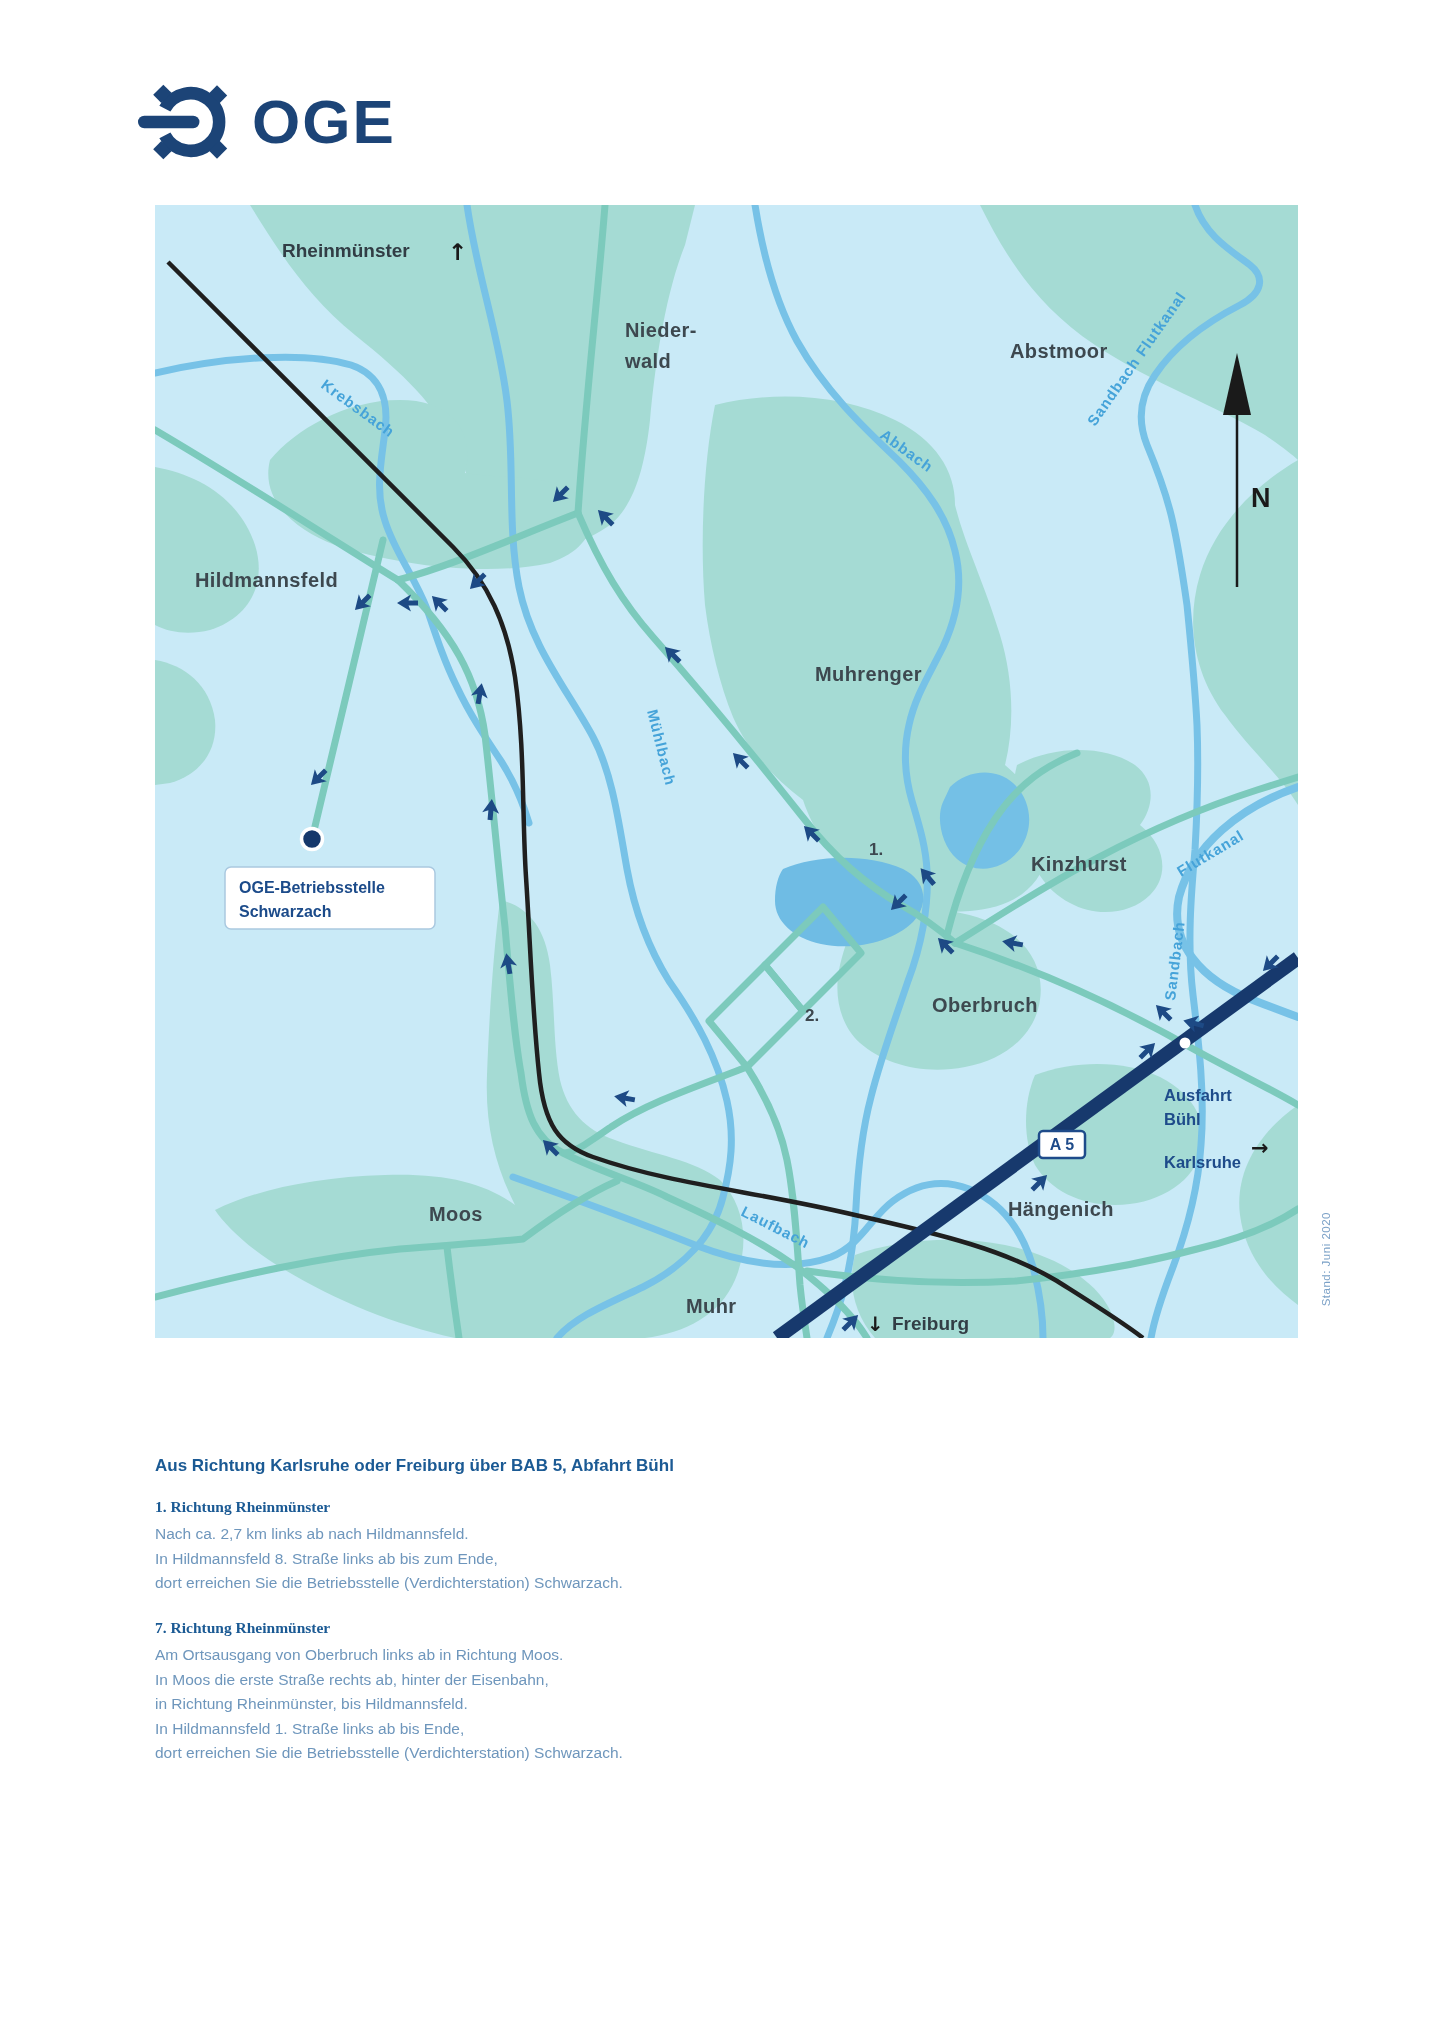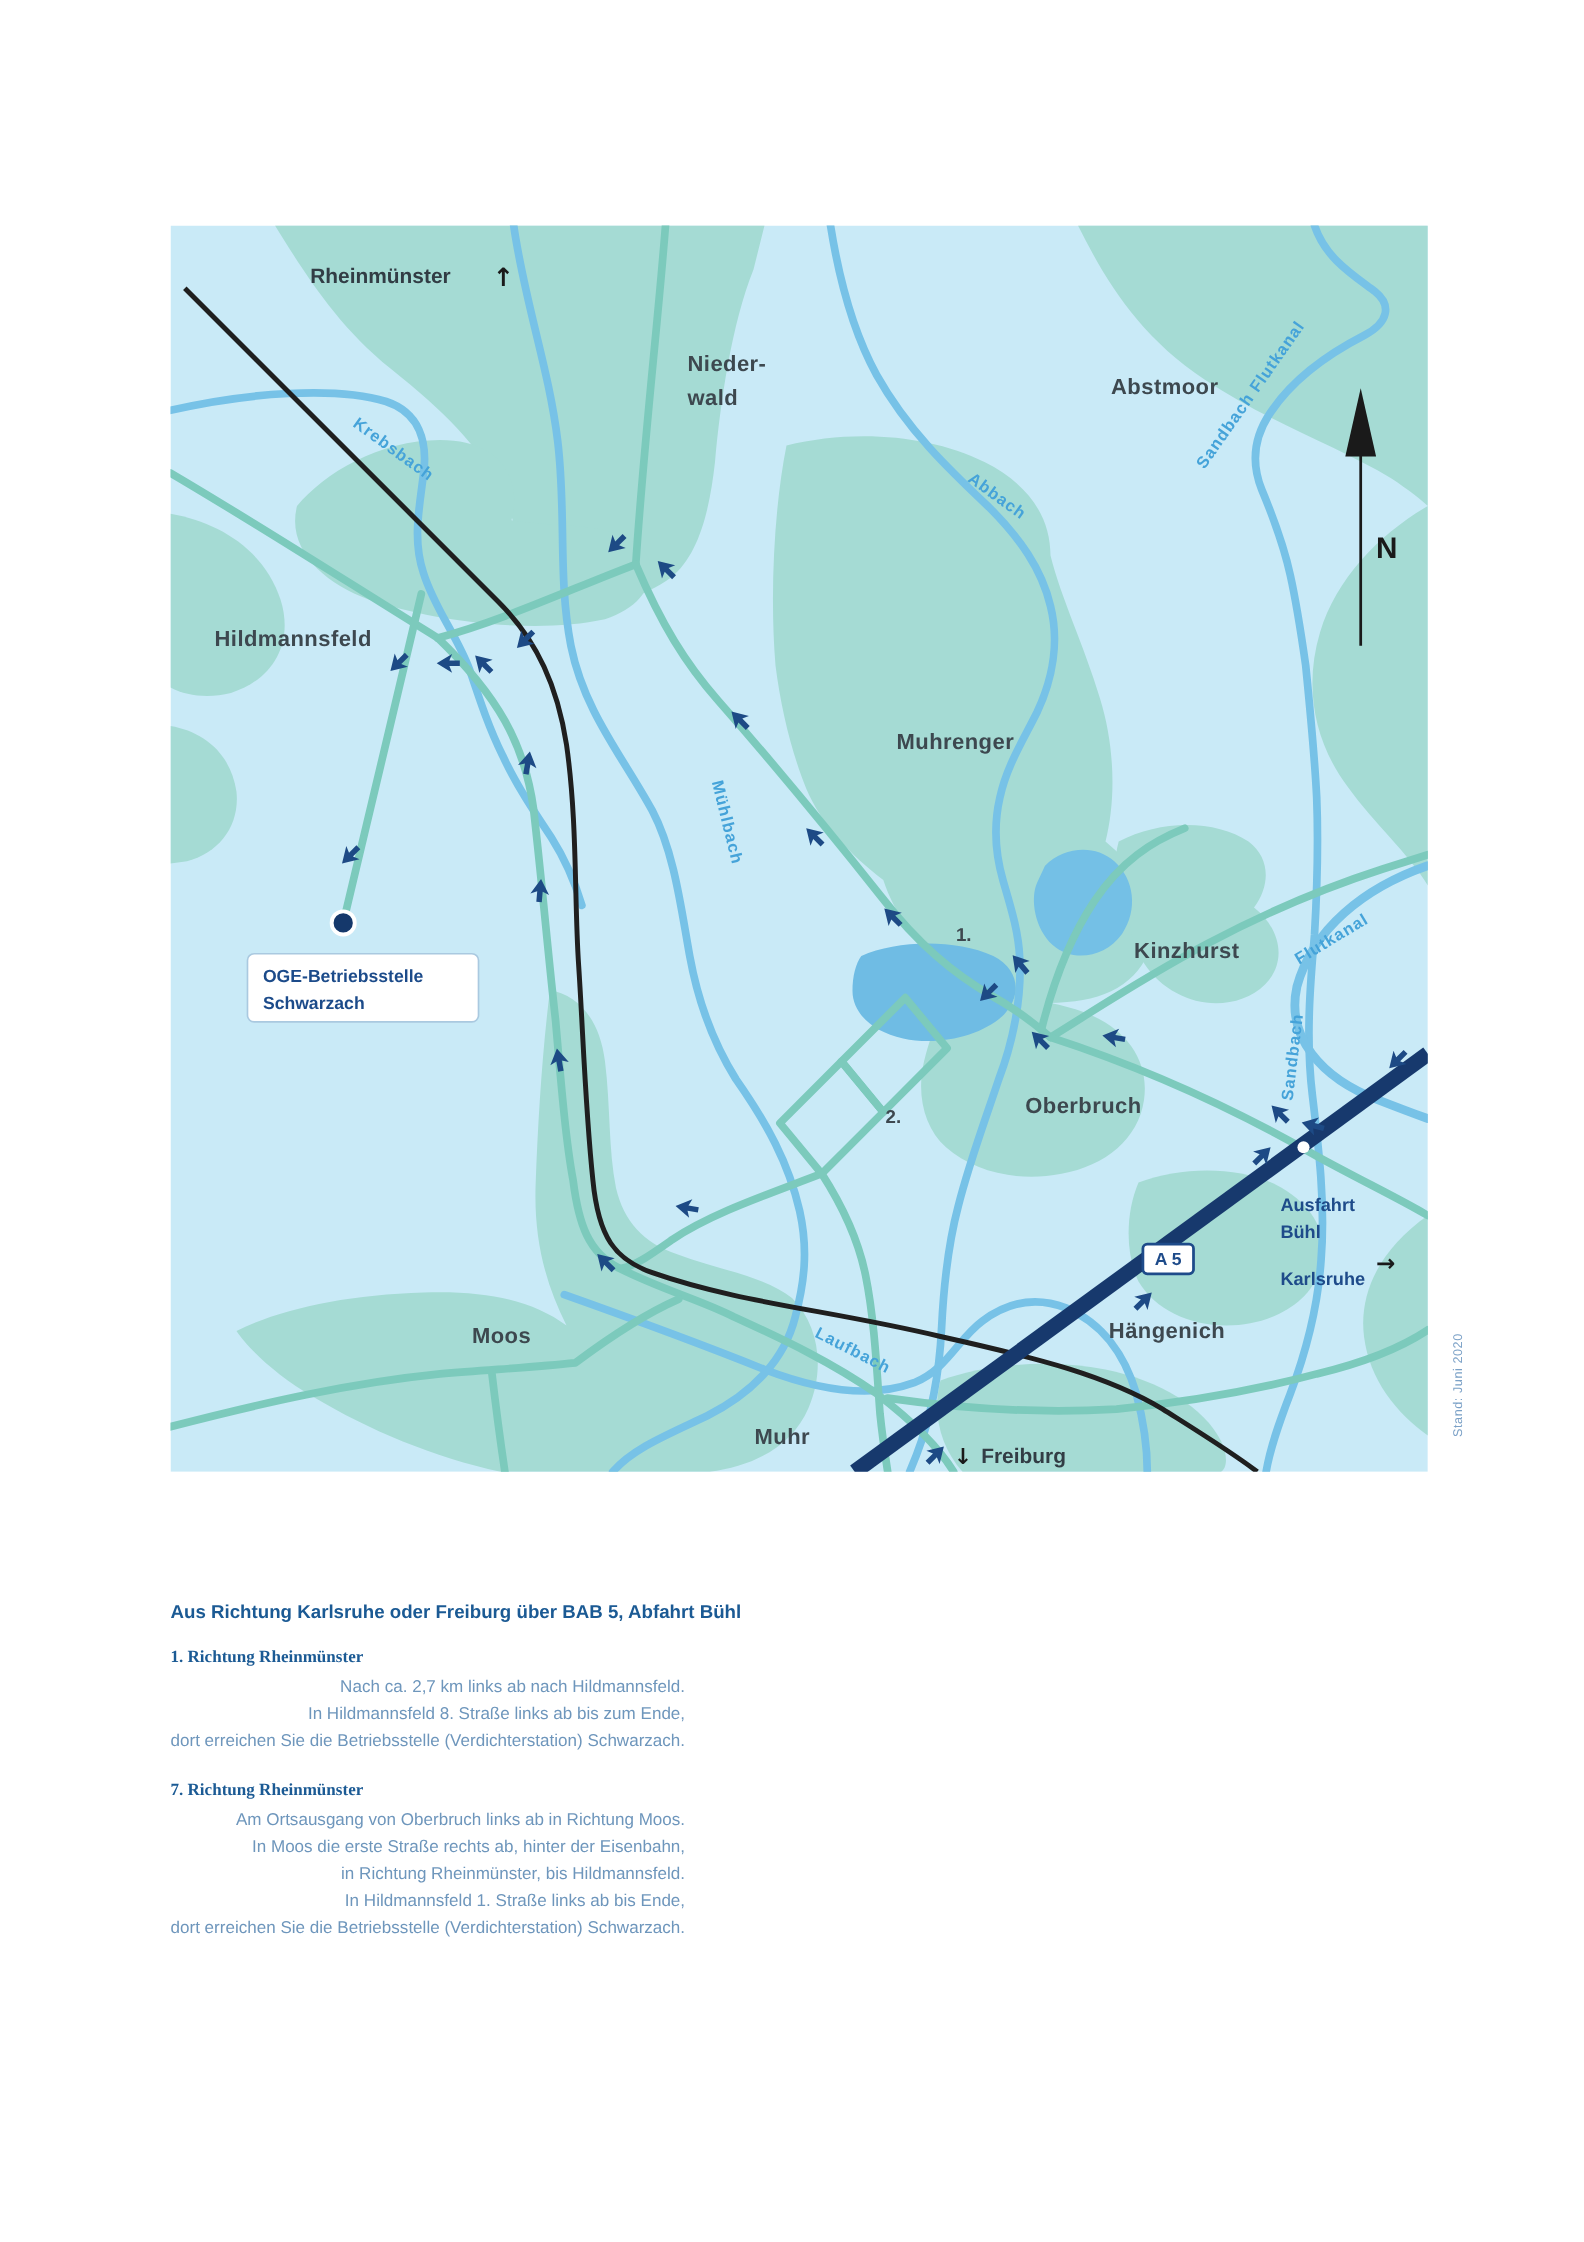--- a/index.html
+++ b/index.html
@@ -24,29 +24,42 @@
   .poitxt{font-family:"Liberation Sans",sans-serif;font-size:16px;font-weight:bold;fill:#1c4b8a;}
   .glyph{font-family:"DejaVu Sans",sans-serif;font-weight:bold;fill:#1a1a1a;}
   .ntxt{font-family:"Liberation Sans",sans-serif;font-size:27px;font-weight:bold;fill:#1a1a1a;}
   .badge-txt{font-family:"Liberation Sans",sans-serif;font-size:16px;font-weight:bold;fill:#1e4b8a;}
   
   .dir{position:absolute;left:155px;font-size:15.5px;margin-top:36px;}
   .dir-heading{top:1420px;font-size:17px;font-weight:bold;color:#1b5a94;}
   .sec-title{font-weight:bold;color:#1b5a94;font-family:Liberation Serif, serif;}
   .sec1-title{top:1462px;}
   .sec2-title{top:1583px;}
-  .dir-lines{color:#6e96bc;line-height:24.5px;text-align:right;}
+  .dir-lines{color:#6e96bc;line-height:24.5px;}
   .sec1-lines{top:1486px;}
   .sec2-lines{top:1607px;}
 </style>
 </head>
 <body>
 
 <div class="page">
 
+  <div class="logo">
+    <svg width="96" height="96" viewBox="0 0 100 100">
+      <g fill="#1c4477" stroke="none">
+        <path d="M 28,36 A 30 30 0 1 1 28,64" fill="none" stroke="#1c4477" stroke-width="13"></path>
+        <rect x="-7" y="-6" width="15" height="12" transform="translate(83,21) rotate(45)"></rect>
+        <rect x="-7" y="-6" width="15" height="12" transform="translate(25,21) rotate(-45)"></rect>
+        <rect x="-7" y="-6" width="15" height="12" transform="translate(83,79) rotate(-45)"></rect>
+        <rect x="-7" y="-6" width="15" height="12" transform="translate(25,79) rotate(45)"></rect>
+        <rect x="0" y="43.5" width="64" height="13" rx="6.5"></rect>
+      </g>
+    </svg>
+    <span class="logo-word">OGE</span>
+  </div>
 
 
   <svg class="map" viewBox="0 0 1143 1133">
     <defs>
       <path id="nav-arrow" d="M-2.5,11 L-2.5,1.5 L-8.5,4 L0,-10 L8.5,4 L2.5,1.5 L2.5,11 Z"></path>
     </defs>
 
     <rect x="0" y="0" width="1143" height="1133" fill="#c9eaf7"></rect>
 
     <g fill="#a5dbd4" stroke="none">

